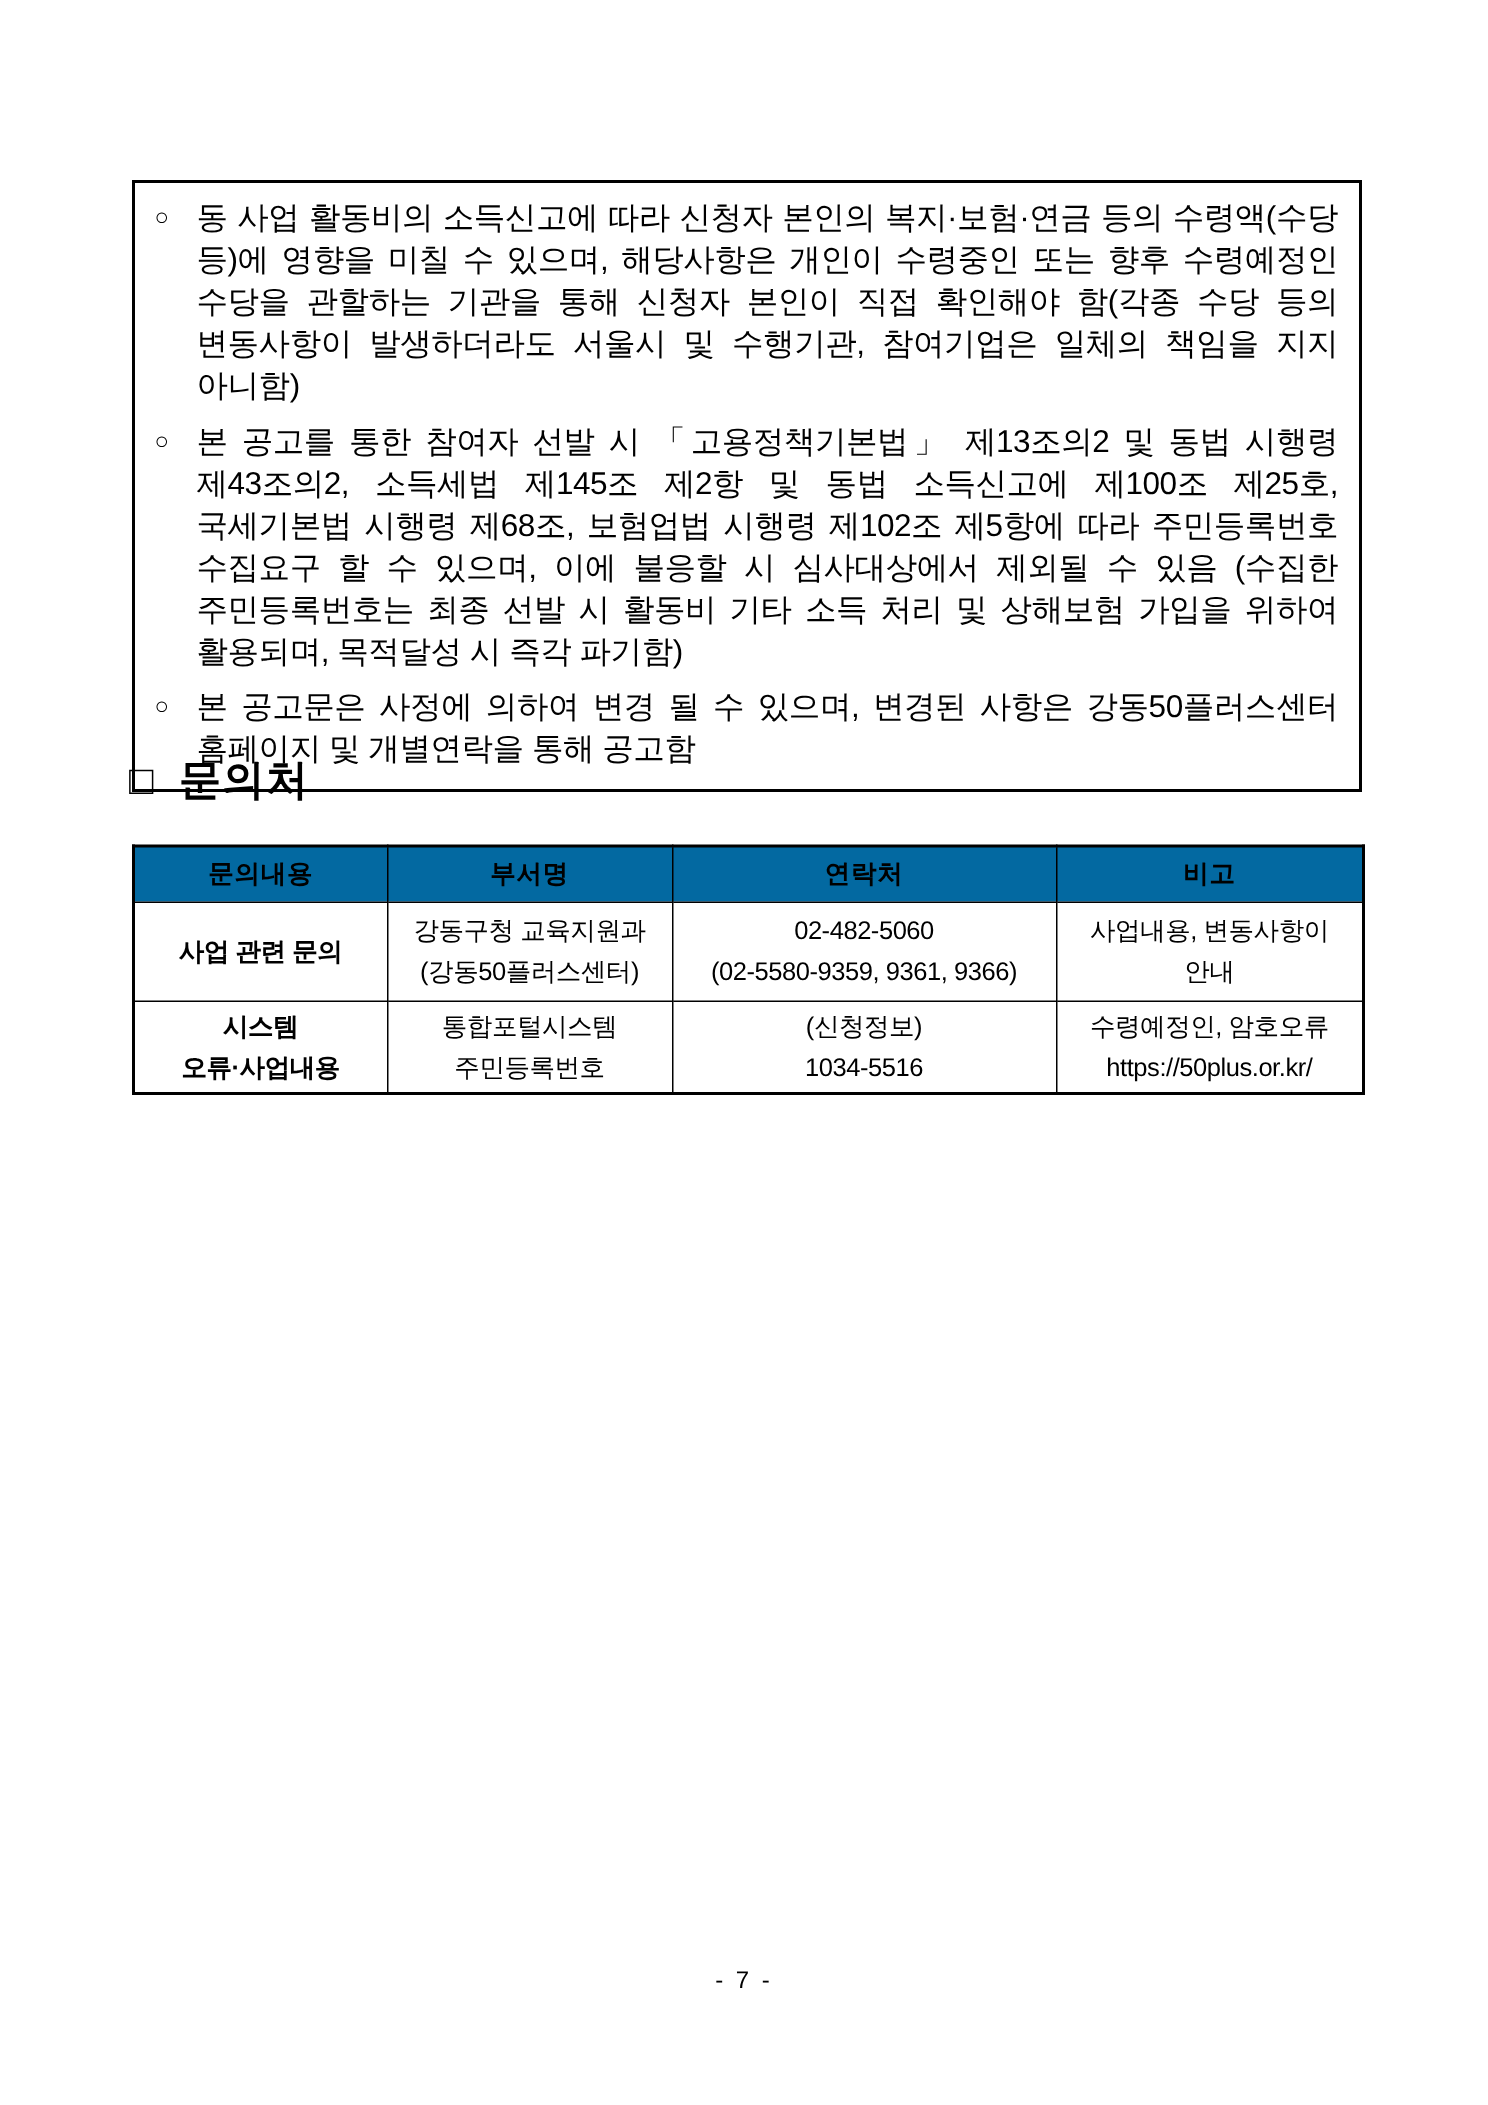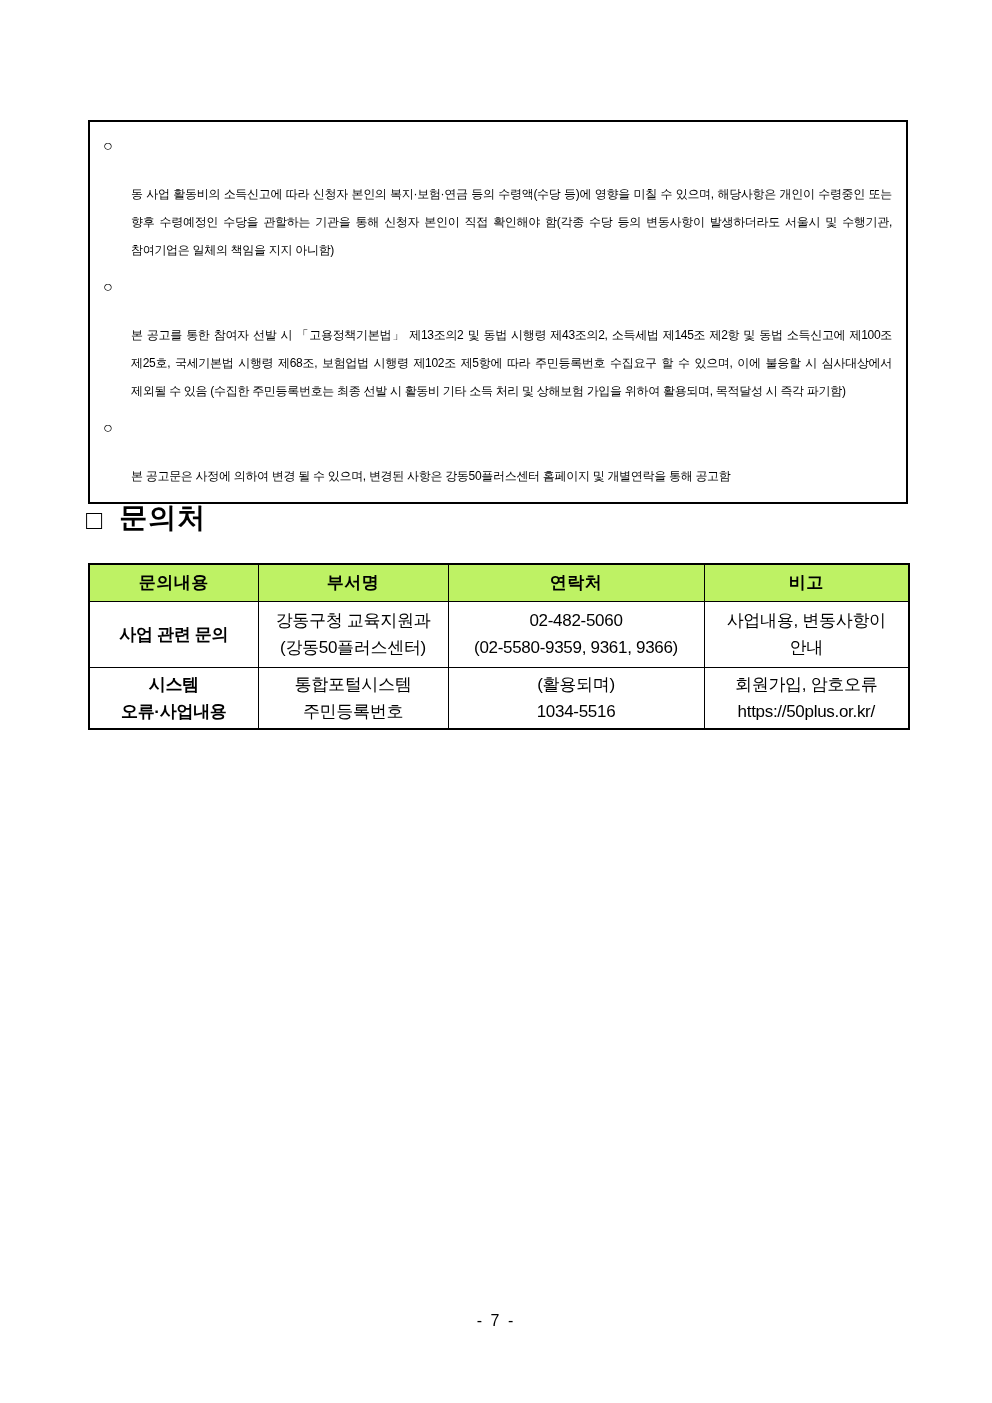--- a/index.html
+++ b/index.html
@@ -28,63 +28,61 @@
   }
   .notice-item:last-child { margin-bottom: 0; }
   .bullet {
     flex: 0 0 28px;
     width: 28px;
     font-size: 16px;
     line-height: 28px;
   }
   .notice-text {
     flex: 1;
-    font-size: 12px;
+    font-size: 21px;
     line-height: 28px;
     text-align: justify;
     word-break: keep-all;
     letter-spacing: -0.3px;
-    margin-top: 48px;
   }
   .section-heading {
     position: absolute;
     left: 86px;
     top: 506px;
     display: flex;
     align-items: center;
     font-weight: 700;
   }
   .section-heading .sq-marker {
     font-size: 27px;
     font-weight: 400;
     margin-right: 17px;
     line-height: 1;
   }
   .section-heading .title {
     font-size: 28px;
     letter-spacing: 1px;
     line-height: 1;
-    font-family: Liberation Mono, monospace;
   }
   table.contact-table {
     position: absolute;
     left: 88px;
     top: 563px;
     width: 820px;
     border-collapse: collapse;
     table-layout: fixed;
     border: 2px solid #000000;
   }
   .contact-table col.c1 { width: 169px; }
   .contact-table col.c2 { width: 190px; }
   .contact-table col.c3 { width: 256px; }
   .contact-table col.c4 { width: 205px; }
   .contact-table th {
     height: 37px;
-    background: #bef264;
+    background: #0369a1;
     border: 1px solid #000000;
     font-size: 17px;
     font-weight: 700;
     text-align: center;
     letter-spacing: 0.5px;
   }
   .contact-table td {
     border: 1px solid #000000;
     text-align: center;
     font-size: 17px;
@@ -166,25 +164,25 @@
       <tr class="r2">
         <td class="cat">
           <div>시스템</div>
           <div>오류·사업내용</div>
         </td>
         <td>
           <div>통합포털시스템</div>
           <div>주민등록번호</div>
         </td>
         <td>
-          <div>(활용되며)</div>
+          <div>(신청정보)</div>
           <div>1034-5516</div>
         </td>
         <td>
-          <div>회원가입, 암호오류</div>
+          <div>수령예정인, 암호오류</div>
           <div>https://50plus.or.kr/</div>
         </td>
       </tr>
     </tbody>
   </table>
 
   <div class="page-number">- 7 -</div>
 
 </div>
 

